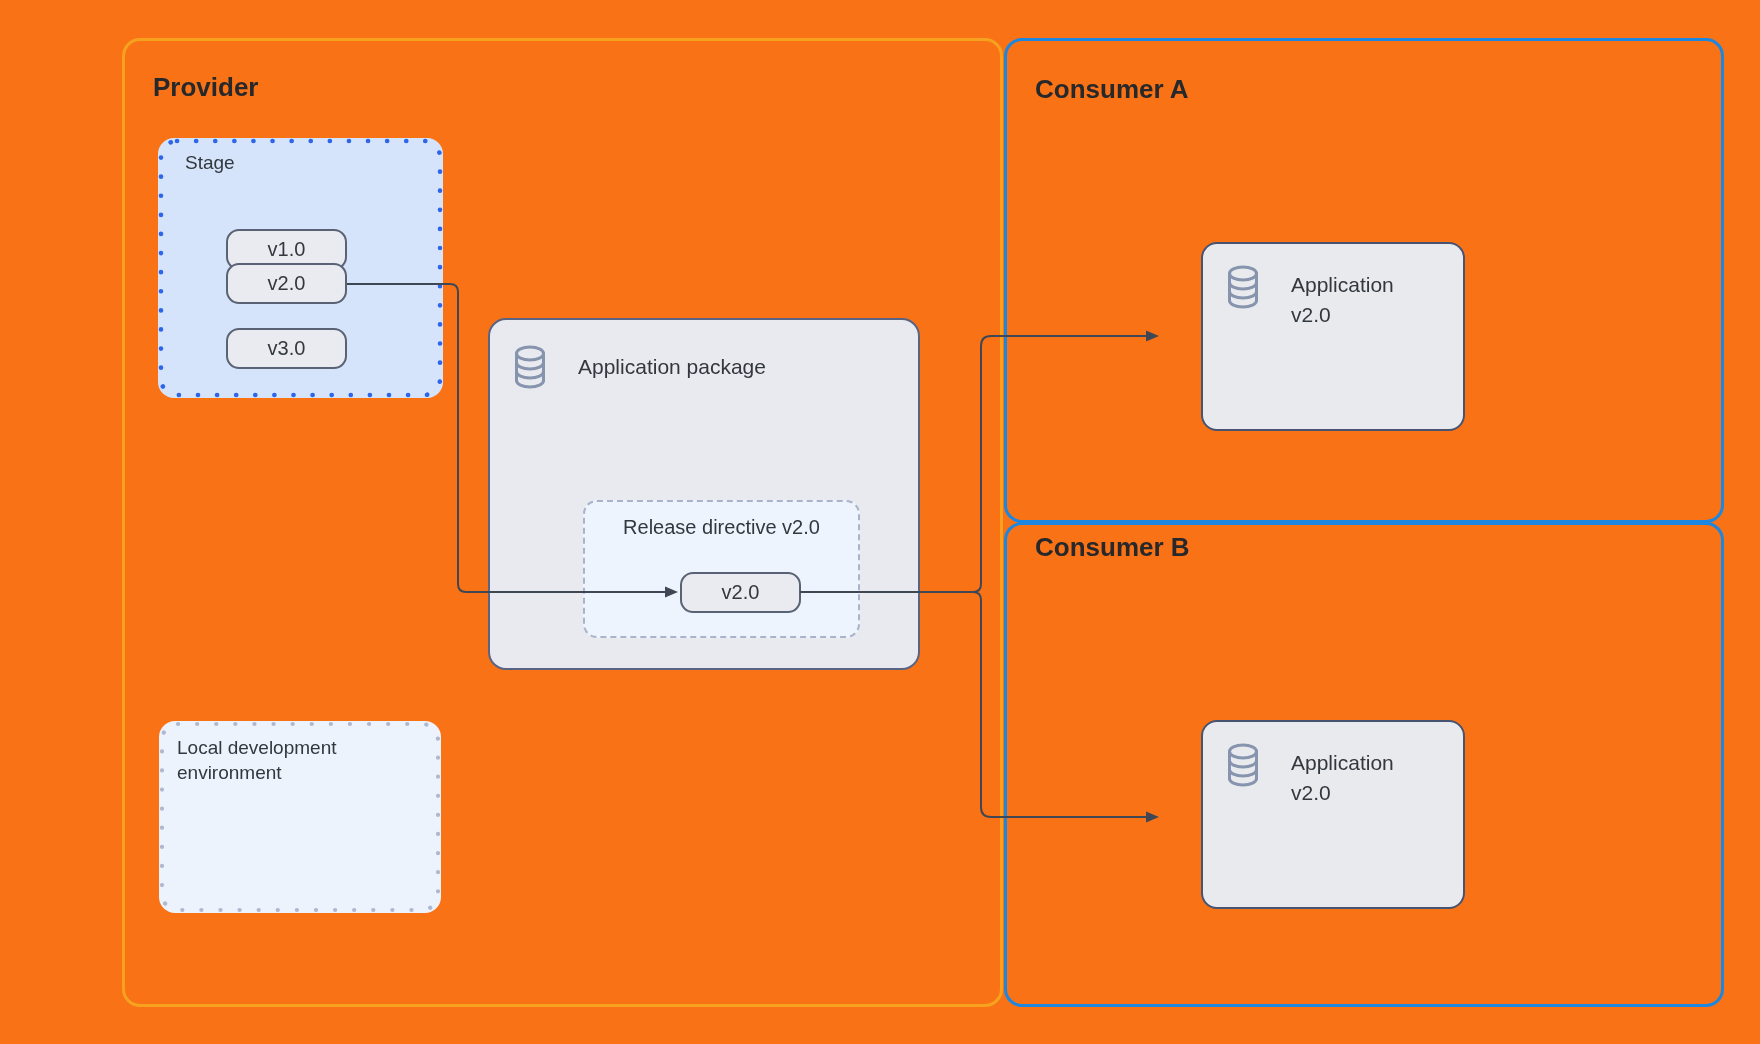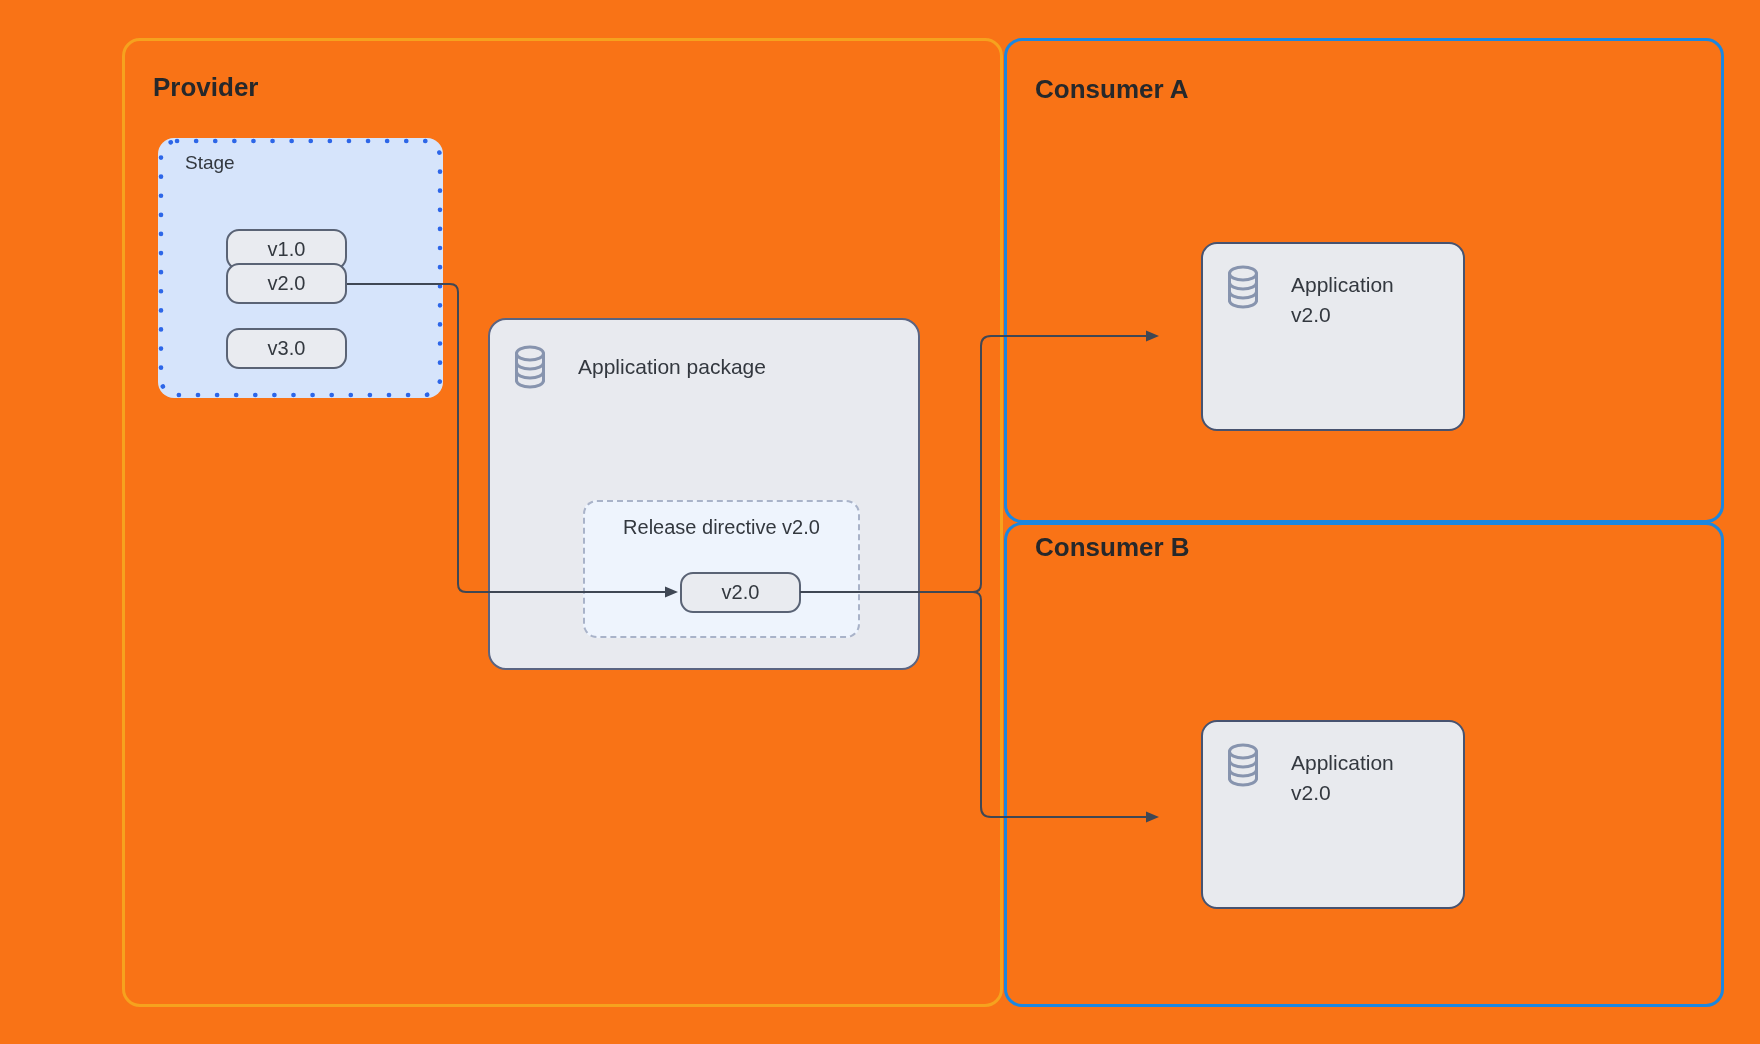--- a/index.html
+++ b/index.html
@@ -99,20 +99,26 @@
       </span>
       <span class="label">Application package</span>
     </div>
   </div>
 
   <div class="release-box">
     <div class="release-label label">Release directive v2.0</div>
   </div>
   <div class="chip" style="left:680px; top:572px;">v2.0</div>
 
+  <div class="localdev-box">
+    <svg class="dotborder" width="282" height="192">
+      <rect x="3" y="3" width="276" height="186" rx="16" fill="none" stroke="var(--localdev-dot,#AEB8CF)" stroke-width="4.2" stroke-dasharray="0.1 19" stroke-linecap="round"></rect>
+    </svg>
+    <div class="localdev-label label">Local development environment</div>
+  </div>
 
   <div class="appbox a">
     <span class="dbicon">
       <svg width="40" height="48" viewBox="0 0 40 46">
         <g fill="none" stroke="var(--icon-color,#8794AE)" stroke-width="3" stroke-linecap="round">
           <ellipse cx="20" cy="9.5" rx="13.5" ry="6.5"></ellipse>
           <path d="M 6.5 9.5 L 6.5 36.5"></path>
           <path d="M 33.5 9.5 L 33.5 36.5"></path>
           <path d="M 6.5 18.5 A 13.5 6.5 0 0 0 33.5 18.5"></path>
           <path d="M 6.5 27.5 A 13.5 6.5 0 0 0 33.5 27.5"></path>

